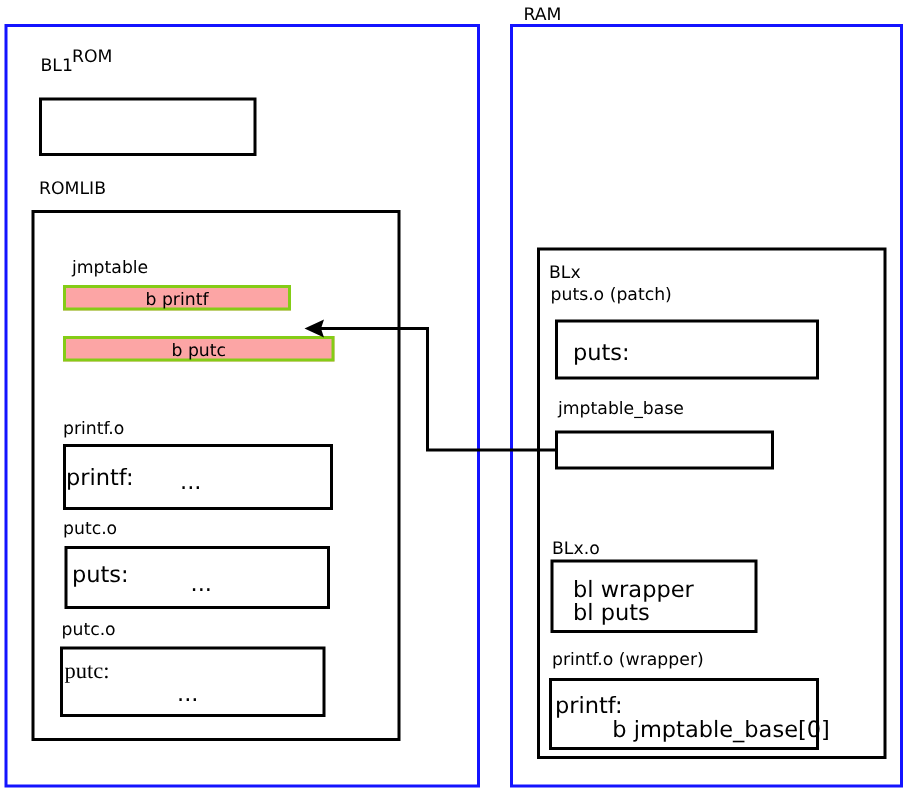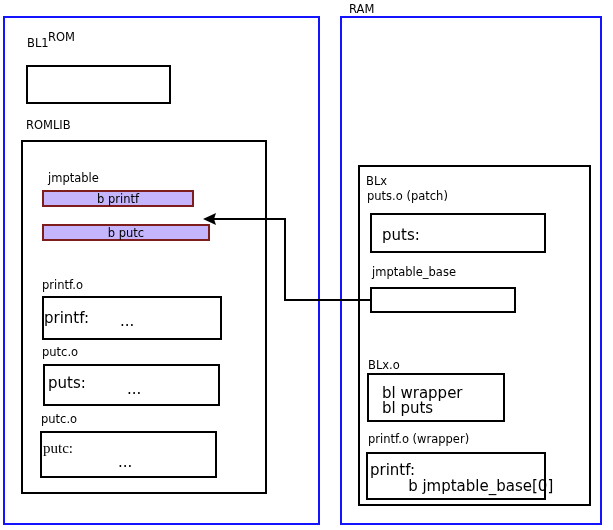--- a/index.html
+++ b/index.html
@@ -3,21 +3,21 @@
 <meta charset="utf-8">
 <style>
   html,body{margin:0;padding:0;}
   body{width:613px;height:530px;background:#ffffff;font-family:"DejaVu Sans","Liberation Sans",sans-serif;position:relative;overflow:hidden;}
   .stage{position:absolute;left:0;top:0;width:613px;height:530px;}
   .lbl{position:absolute;font-size:11.5px;color:#000;white-space:nowrap;line-height:1;}
   .region{position:absolute;border:2px solid #1414ff;background:transparent;box-sizing:border-box;}
   .region-title{position:absolute;font-size:11.5px;color:#000;white-space:nowrap;}
   .box{position:absolute;border:2px solid #000;background:#fff;box-sizing:border-box;}
   .boxtext{position:absolute;font-size:15px;color:#000;white-space:pre;line-height:1.15;}
-  .jmprow{position:absolute;border:2px solid #7f1d1d;background:#c4b5fd;box-sizing:border-box;
+  .jmprow{position:absolute;border:2px solid #84cc16;background:#fca5a5;box-sizing:border-box;
           display:flex;align-items:center;justify-content:center;font-size:11.5px;color:#000;}
   svg.arrowlayer{position:absolute;left:0;top:0;width:613px;height:530px;overflow:visible;}
 </style>
 </head>
 <body>
 
 <div class="stage">
 
   <div class="region-title" style="left:48px;top:2px;margin-top:28px;">ROM</div>
   <div class="region" style="left:3px;top:16px;width:317px;height:509px;"></div>
@@ -26,21 +26,21 @@
   <div class="box" style="left:26px;top:65px;width:145px;height:39px;"></div>
 
   <div class="lbl" style="left:26px;top:120px;">ROMLIB</div>
   <div class="box" style="left:21px;top:140px;width:246px;height:354px;"></div>
 
   <div class="lbl" style="left:48px;top:173px;">jmptable</div>
 
   <div class="jmprow" style="left:42px;top:190px;width:152px;height:17px;">
     <span>b printf</span>
   </div>
-  <div class="jmprow" style="left:42px;top:224px;width:168px;height:17px;">
+  <div class="jmprow" style="left:42px;top:224px;width:181px;height:17px;">
     <span>b putc</span>
   </div>
 
   <div class="lbl" style="left:42px;top:280px;">printf.o</div>
   <div class="box" style="left:42px;top:296px;width:180px;height:44px;"></div>
   <div class="boxtext" style="left:44px;top:310px;">printf:</div>
   <div class="boxtext" style="left:120px;top:313px;">...</div>
 
   <div class="lbl" style="left:42px;top:347px;">putc.o</div>
   <div class="box" style="left:43px;top:364px;width:177px;height:42px;"></div>

